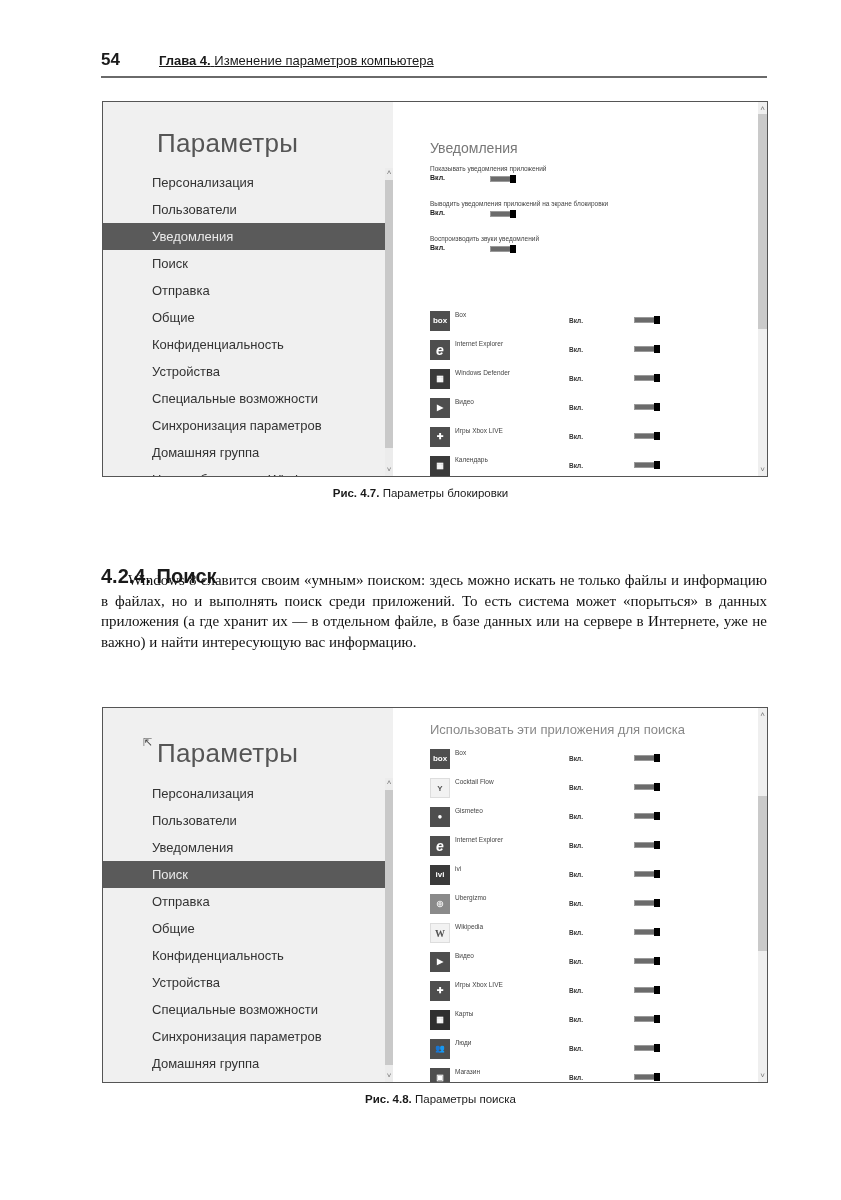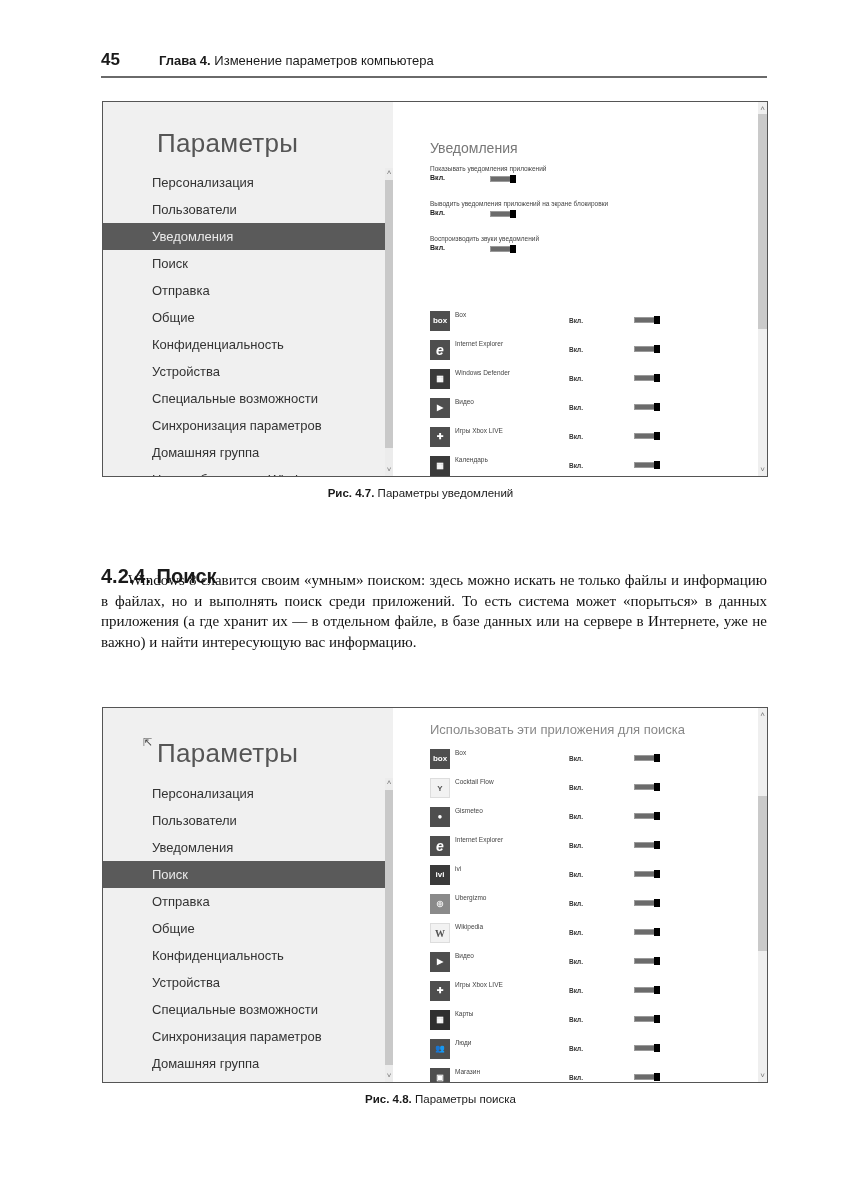--- a/index.html
+++ b/index.html
@@ -1,20 +1,20 @@
 <!DOCTYPE html>
 <html><head>
 <meta charset="utf-8">
 <style>
   html, body { margin: 0; padding: 0; background: #ffffff; }
   body { width: 841px; height: 1200px; position: relative; overflow: hidden; font-family: "Liberation Sans", sans-serif; color: #1a1a1a; }
 
   .running-head { position: absolute; left: 101px; top: 50px; width: 666px; height: 26px; border-bottom: 2px solid #6a6a6a; }
   .page-num { position: absolute; left: 0; top: 0; font-weight: bold; font-size: 17px; }
-  .chapter { position: absolute; left: 58px; top: 3px; font-size: 13px; }
+  .chapter { position: absolute; left: 58px; top: 3px; font-size: 13px; text-decoration: underline; }
   .chapter b { font-weight: bold; }
 
   .shot { position: absolute; left: 102px; width: 664px; border: 1px solid #555; background: #fff; overflow: hidden; }
   .shot1 { top: 101px; height: 374px; }
   .shot2 { top: 707px; height: 374px; }
 
   .left-pane { position: absolute; left: 0; top: 0; width: 290px; height: 100%; background: #f0f0f0; overflow: hidden; }
   .left-title { position: absolute; left: 54px; top: 26px; font-size: 26px; color: #555; font-weight: normal; letter-spacing: 0.3px; }
   .shot2 .left-title { top: 30px; }
   .cursor { position: absolute; left: 40px; top: 28px; font-size: 11px; color: #444; }
@@ -61,21 +61,21 @@
   .heading { position: absolute; left: 101px; top: 537px; font-size: 20px; font-weight: bold; margin-top: 28px; }
 
   .body-text { position: absolute; left: 101px; width: 666px; font-family: "Liberation Serif", serif; font-size: 15px; line-height: 20.5px; text-align: justify; color: #111; }
   .body-text p { margin: 0; text-indent: 27px; }
   .body-text .ui-word { font-family: "Liberation Sans", sans-serif; font-size: 12.5px; }
 </style>
 </head>
 <body>
 
 <div class="running-head">
-  <span class="page-num">45</span>
+  <span class="page-num">54</span>
   <span class="chapter"><b>Глава 4.</b> <span>Изменение параметров компьютера</span></span>
 </div>
 
 <div class="shot shot1">
   <div class="left-pane">
     <div class="left-title">Параметры</div>
     <div class="menu">
       <div class="menu-item">Персонализация</div>
       <div class="menu-item">Пользователи</div>
       <div class="menu-item active">Уведомления</div>
@@ -180,21 +180,21 @@
     </div>
 
     <div class="r-scroll">
       <span class="up">˄</span>
       <div class="thumb" style="top:12px;height:215px;"></div>
       <span class="down">˅</span>
     </div>
   </div>
 </div>
 
-<div class="caption" style="top:487px;"><b>Рис. 4.7.</b> <span>Параметры уведомлений</span></div>
+<div class="caption" style="top:487px;"><b>Рис. 4.7.</b> <span>Параметры блокировки</span></div>
 
 <div class="heading">4.2.4. Поиск</div>
 
 <div class="body-text" style="top:570px;">
   <p>Windows 8 славится своим «умным» поиском: здесь можно искать не только файлы и информацию в файлах, но и выполнять поиск среди приложений. То есть система может «порыться» в данных приложения (а где хранит их — в отдельном файле, в базе данных или на сервере в Интернете, уже не важно) и найти интересующую вас информацию.</p>
 </div>
 
 <div class="shot shot2">
   <div class="left-pane">
     <span class="cursor">⇱</span>

